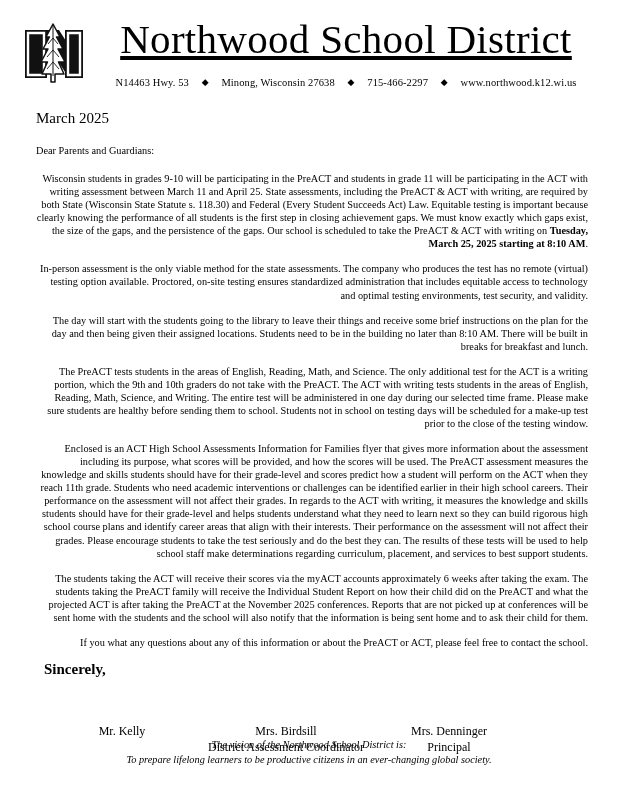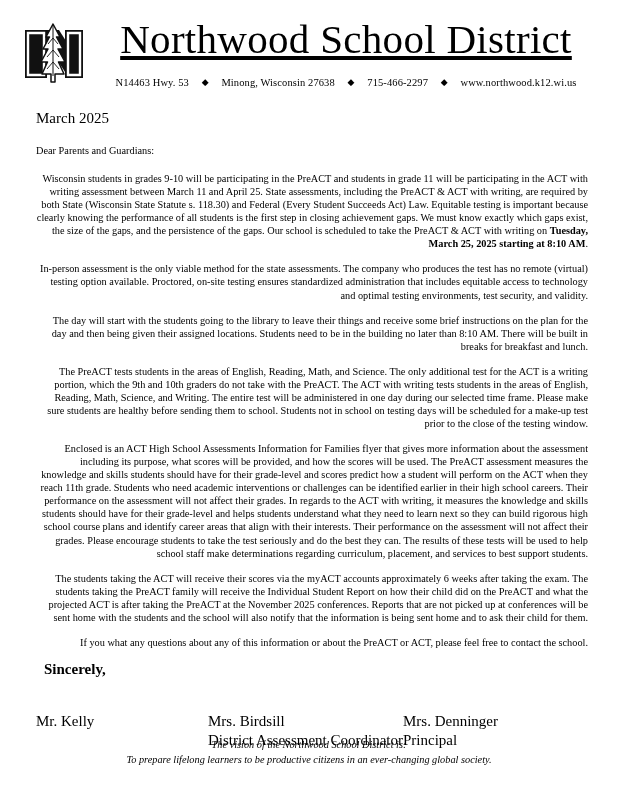--- a/index.html
+++ b/index.html
@@ -92,24 +92,25 @@
   p.para b { font-weight: bold; }
 
   .closing {
     font-size: 15px;
     margin: 6px 0 0 8px;
     font-weight: bold;
   }
 
   
   .signatures {
-    margin-top: 34px;
+    margin-top: 46px;
     display: flex;
-    font-size: 15px;
+    font-size: 12px;
     line-height: 1.3;
+    text-align: center;
   }
   .sig-col { flex: 0 0 auto; }
   .sig-col.c1 { width: 172px; }
   .sig-col.c2 { width: 170px; }
   .sig-col.c3 { width: auto; }
   .sig-name { display: block; }
   .sig-title { display: block; }
 
   
   .vision {

